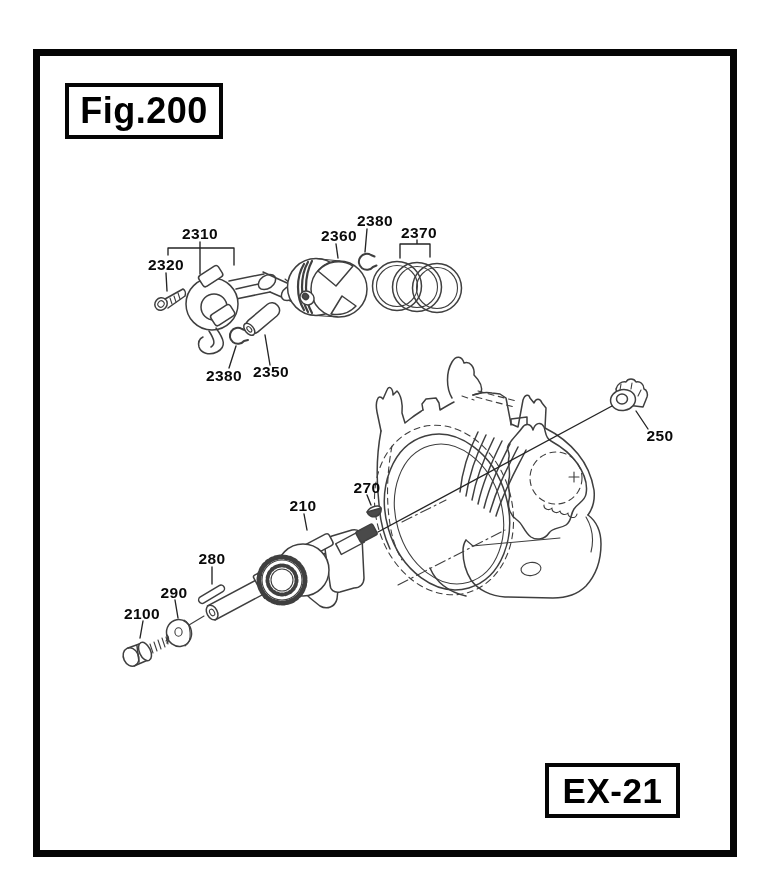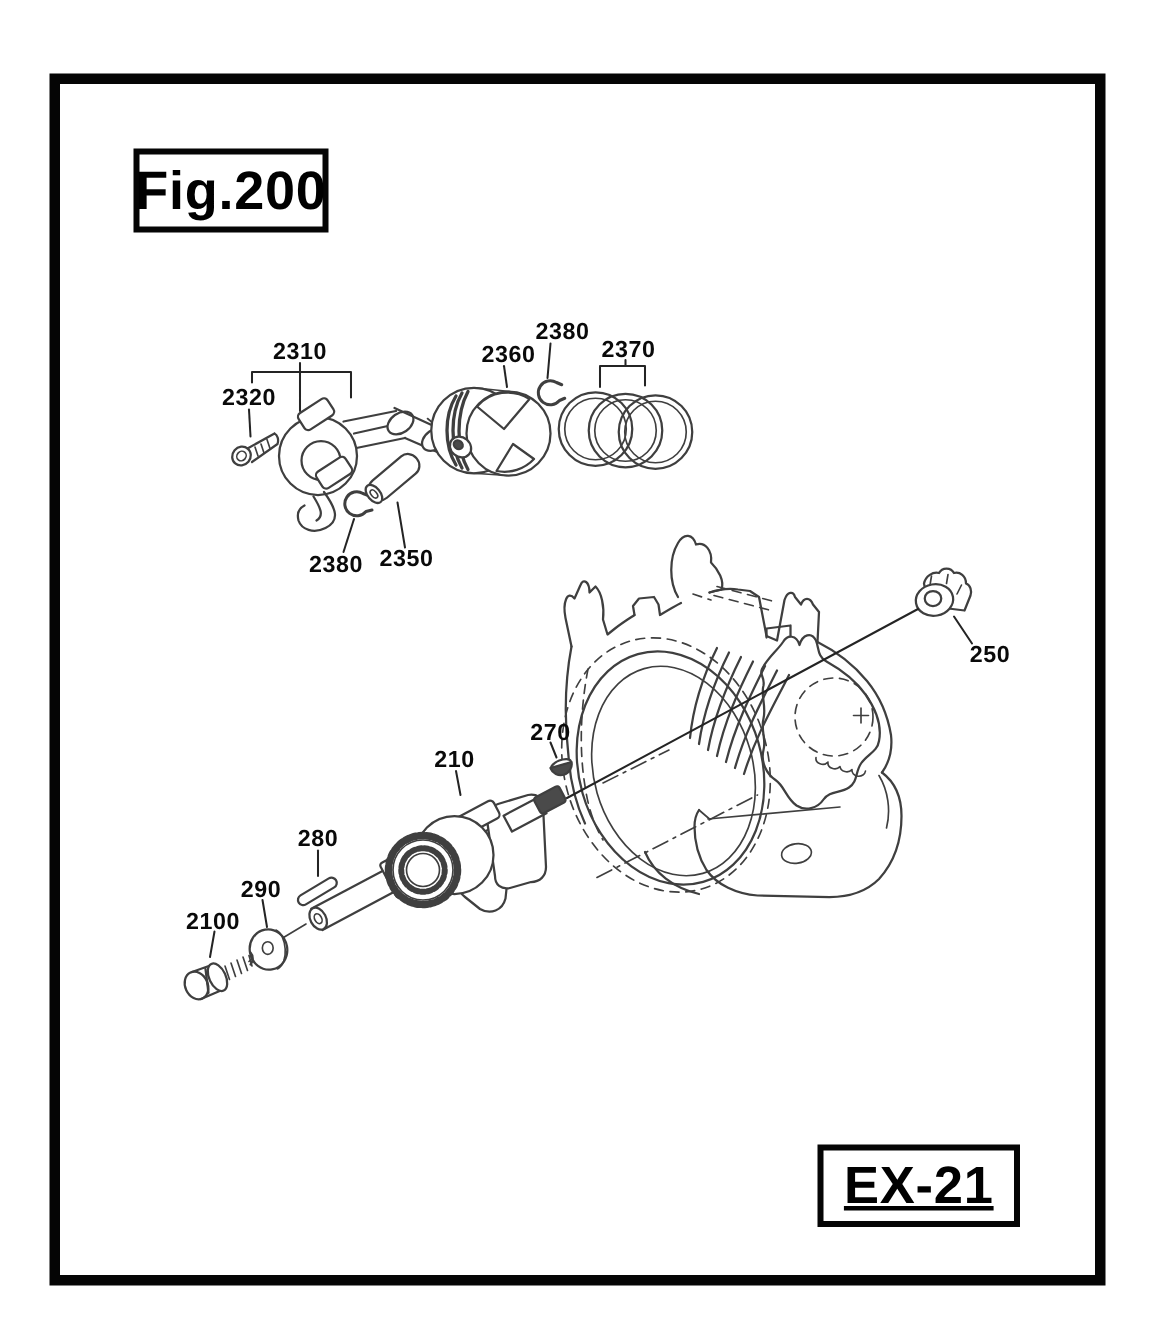--- a/index.html
+++ b/index.html
@@ -2,22 +2,22 @@
 <html style="--paper: #ffffff; --ink: #3f3f3f; --frame: #050505;"><head>
 <meta charset="utf-8">
 <style>
   html,body{margin:0;padding:0;background:#ffffff;}
   .page{position:relative;width:776px;height:884px;background:var(--paper,#fff);
         font-family:"Liberation Sans",sans-serif;overflow:hidden;}
   .frame{position:absolute;left:33px;top:49px;width:704px;height:808px;
          border:7px solid var(--frame,#050505);box-sizing:border-box;}
   .tagbox{position:absolute;display:flex;align-items:center;justify-content:center;
           box-sizing:border-box;border:4px solid var(--frame,#050505);background:#fff;z-index:5;}
-  .figbox{left:65px;top:99px;width:130px;height:56px;margin-left:24px;}
-  .exbox{left:545px;top:763px;width:135px;height:55px;text-decoration:underline;}
+  .figbox{left:65px;top:83px;width:158px;height:56px;}
+  .exbox{left:545px;top:763px;width:135px;height:55px;}
   .tagbox span{font-weight:700;color:#000;letter-spacing:.5px;}
   .figbox span{font-size:36px;}
   .exbox span{font-size:35px;}
   #art{position:absolute;left:0;top:0;z-index:2;}
   #art *{stroke:var(--ink,#3f3f3f);stroke-width:1.5;fill:none;
          stroke-linecap:round;stroke-linejoin:round;}
   #art .wf{fill:#ffffff;}
   #art .df{fill:#4a4a4a;}
   #art .thick{stroke-width:2.2;}
   #art .thin{stroke-width:1.1;}

